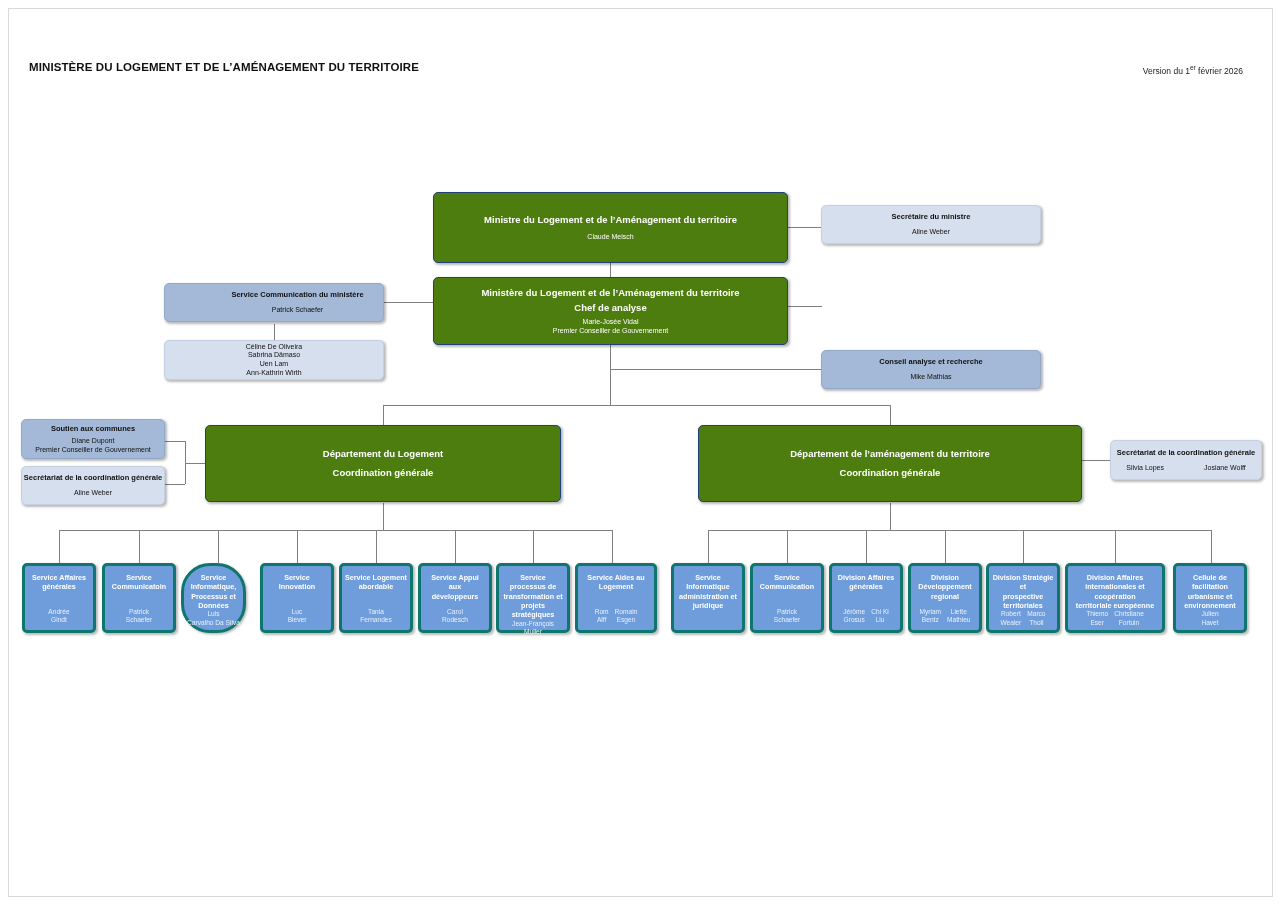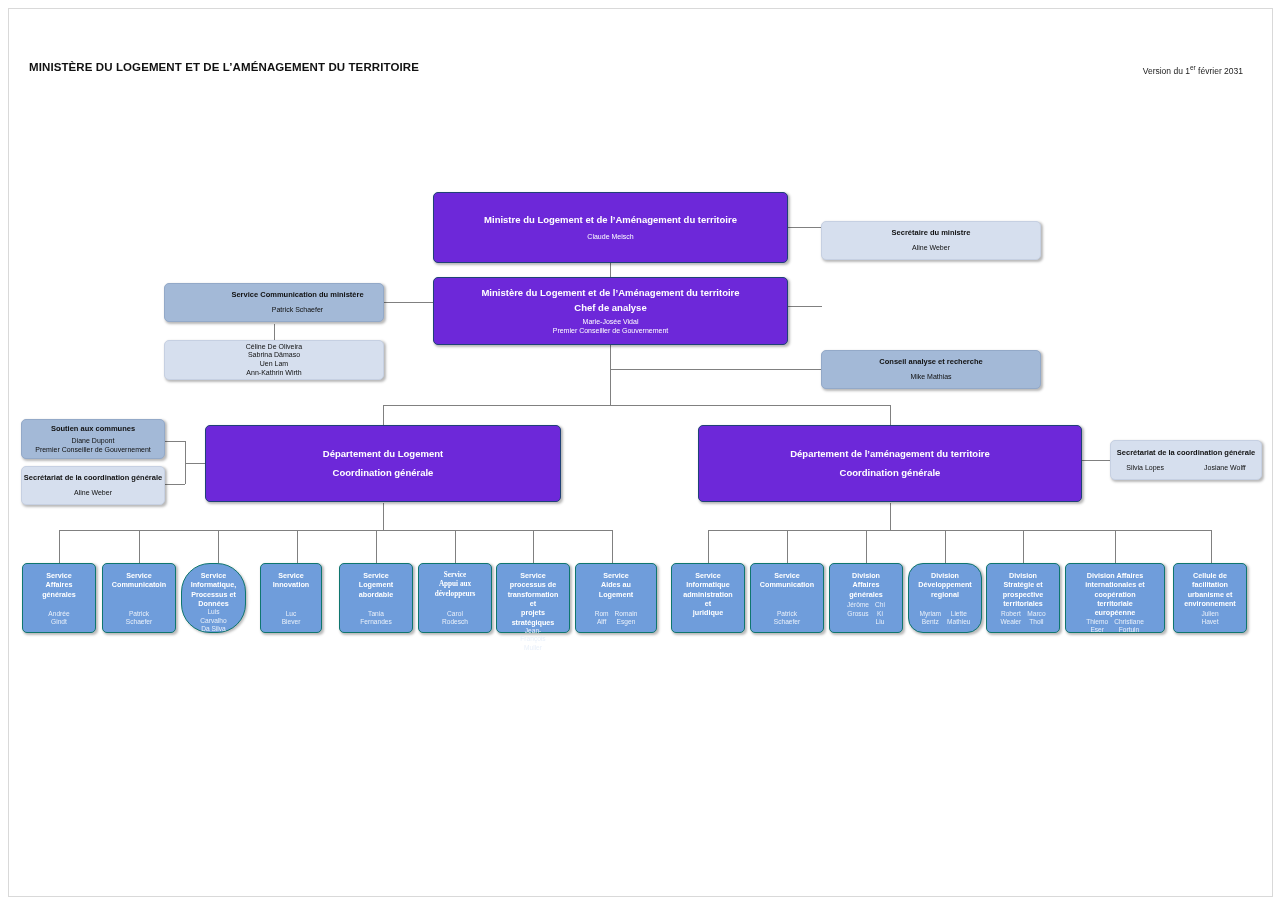--- a/index.html
+++ b/index.html
@@ -70,21 +70,21 @@
   }
   .box .bt {        
     font-weight: bold;
     line-height: 1.22;
   }
   .box .bn {        
     line-height: 1.22;
   }
   
   .navy {
-    background: #6d28d9;
+    background: #4d7c0f;
     border: 1px solid #1f4176;
     color: #ffffff;
   }
   .navy .bt { font-size: 9.5px; }
   .navy .bn { font-size: 7px; font-weight: normal; }
 
   
   .steel {
     background: #a3b9d7;
     border: 1px solid #93a9c8;
@@ -98,23 +98,23 @@
     background: #d6dfee;
     border: 1px solid #c6d0e2;
     color: #101010;
   }
   .pale .bt { font-size: 7.5px; }
   .pale .bn { font-size: 7px; }
 
   
   .leaf {
     background: #6f9ddb;
-    border: 1px solid #0f766e;
+    border: 3px solid #0f766e;
     color: #ffffff;
-    padding: 7px 17px 6px;
+    padding: 7px 3px 6px;
     justify-content: flex-start;
   }
   .leaf .bt {
     font-size: 7.2px;
     font-weight: bold;
     line-height: 1.3;
   }
   .leaf .names {
     margin-top: auto;
     width: 100%;
@@ -141,21 +141,21 @@
 <body>
 
 <div id="page">
 
   <div class="frame-line frame-top"></div>
   <div class="frame-line frame-bottom"></div>
   <div class="frame-line frame-left"></div>
   <div class="frame-line frame-right"></div>
 
   <div id="title">MINISTÈRE DU LOGEMENT ET DE L’AMÉNAGEMENT DU TERRITOIRE</div>
-  <div id="version"><span>Version du 1</span><sup>er</sup><span> février 2031</span></div>
+  <div id="version"><span>Version du 1</span><sup>er</sup><span> février 2026</span></div>
 
   <div class="ln h" style="left:788px; top:227px; width:34px;"></div>
 
   <div class="ln v" style="left:610px; top:263px; height:14px;"></div>
 
   <div class="ln h" style="left:788px; top:306px; width:34px;"></div>
 
   <div class="ln h" style="left:384px; top:302px; width:49px;"></div>
 
   <div class="ln v" style="left:274px; top:324px; height:16px;"></div>
@@ -195,21 +195,21 @@
   <div class="ln v" style="left:1023px; top:530px; height:33px;"></div>
   <div class="ln v" style="left:1115px; top:530px; height:33px;"></div>
   <div class="ln v" style="left:1211px; top:530px; height:33px;"></div>
 
   <div class="box navy" style="left:433px; top:192px; width:355px; height:71px;">
     <div class="bt">Ministre du Logement et de l’Aménagement du territoire</div>
     <div class="gap-sm"></div>
     <div class="bn">Claude Meisch</div>
   </div>
 
-  <div class="box pale" style="left:821px; top:221px; width:220px; height:39px;">
+  <div class="box pale" style="left:821px; top:205px; width:220px; height:39px;">
     <div class="bt">Secrétaire du ministre</div>
     <div class="gap-sm"></div>
     <div class="bn">Aline Weber</div>
   </div>
 
   <div class="box navy" style="left:433px; top:277px; width:355px; height:68px;">
     <div class="bt">Ministère du Logement et de l’Aménagement du territoire</div>
     <div class="gap-xs"></div>
     <div class="bt">Chef de analyse</div>
     <div class="gap-xs"></div>
@@ -289,37 +289,37 @@
         </div>
       </div>
       <div class="box leaf" style="left: 181px; top: 563px; width: 65px; height: 70px; border-radius: 29px;">
         <div class="bt" style="white-space: pre-line;">Service Informatique,
 Processus et Données</div>
         <div class="names">
           <span class="person">Luis
 Carvalho Da Silva</span>
         </div>
       </div>
-      <div class="box leaf" style="left: 260px; top: 563px; width: 62px; height: 70px;">
+      <div class="box leaf" style="left: 260px; top: 563px; width: 74px; height: 70px;">
         <div class="bt" style="white-space: pre-line;">Service Innovation</div>
         <div class="names">
           <span class="person">Luc
 Biever</span>
         </div>
       </div>
       <div class="box leaf" style="left: 339px; top: 563px; width: 74px; height: 70px;">
         <div class="bt" style="white-space: pre-line;">Service Logement
 abordable</div>
         <div class="names">
           <span class="person">Tania
 Fernandes</span>
         </div>
       </div>
       <div class="box leaf" style="left: 418px; top: 563px; width: 74px; height: 70px;">
-        <div class="bt" style="white-space: pre-line; font-family: Liberation Serif, serif;">Service Appui aux
+        <div class="bt" style="white-space: pre-line;">Service Appui aux
 développeurs</div>
         <div class="names">
           <span class="person">Carol
 Rodesch</span>
         </div>
       </div>
       <div class="box leaf" style="left: 496px; top: 563px; width: 74px; height: 70px;">
         <div class="bt" style="white-space: pre-line;">Service processus de
 transformation et
 projets stratégiques</div>
@@ -357,21 +357,21 @@
       <div class="box leaf" style="left: 829px; top: 563px; width: 74px; height: 70px;">
         <div class="bt" style="white-space: pre-line;">Division Affaires
 générales</div>
         <div class="names">
           <span class="person">Jérôme
 Grosus</span>
           <span class="person">Chi Ki
 Liu</span>
         </div>
       </div>
-      <div class="box leaf" style="left: 908px; top: 563px; width: 74px; height: 70px; border-radius: 15px;">
+      <div class="box leaf" style="left: 908px; top: 563px; width: 74px; height: 70px;">
         <div class="bt" style="white-space: pre-line;">Division
 Développement
 regional</div>
         <div class="names">
           <span class="person">Myriam
 Bentz</span>
           <span class="person">Liette
 Mathieu</span>
         </div>
       </div>

